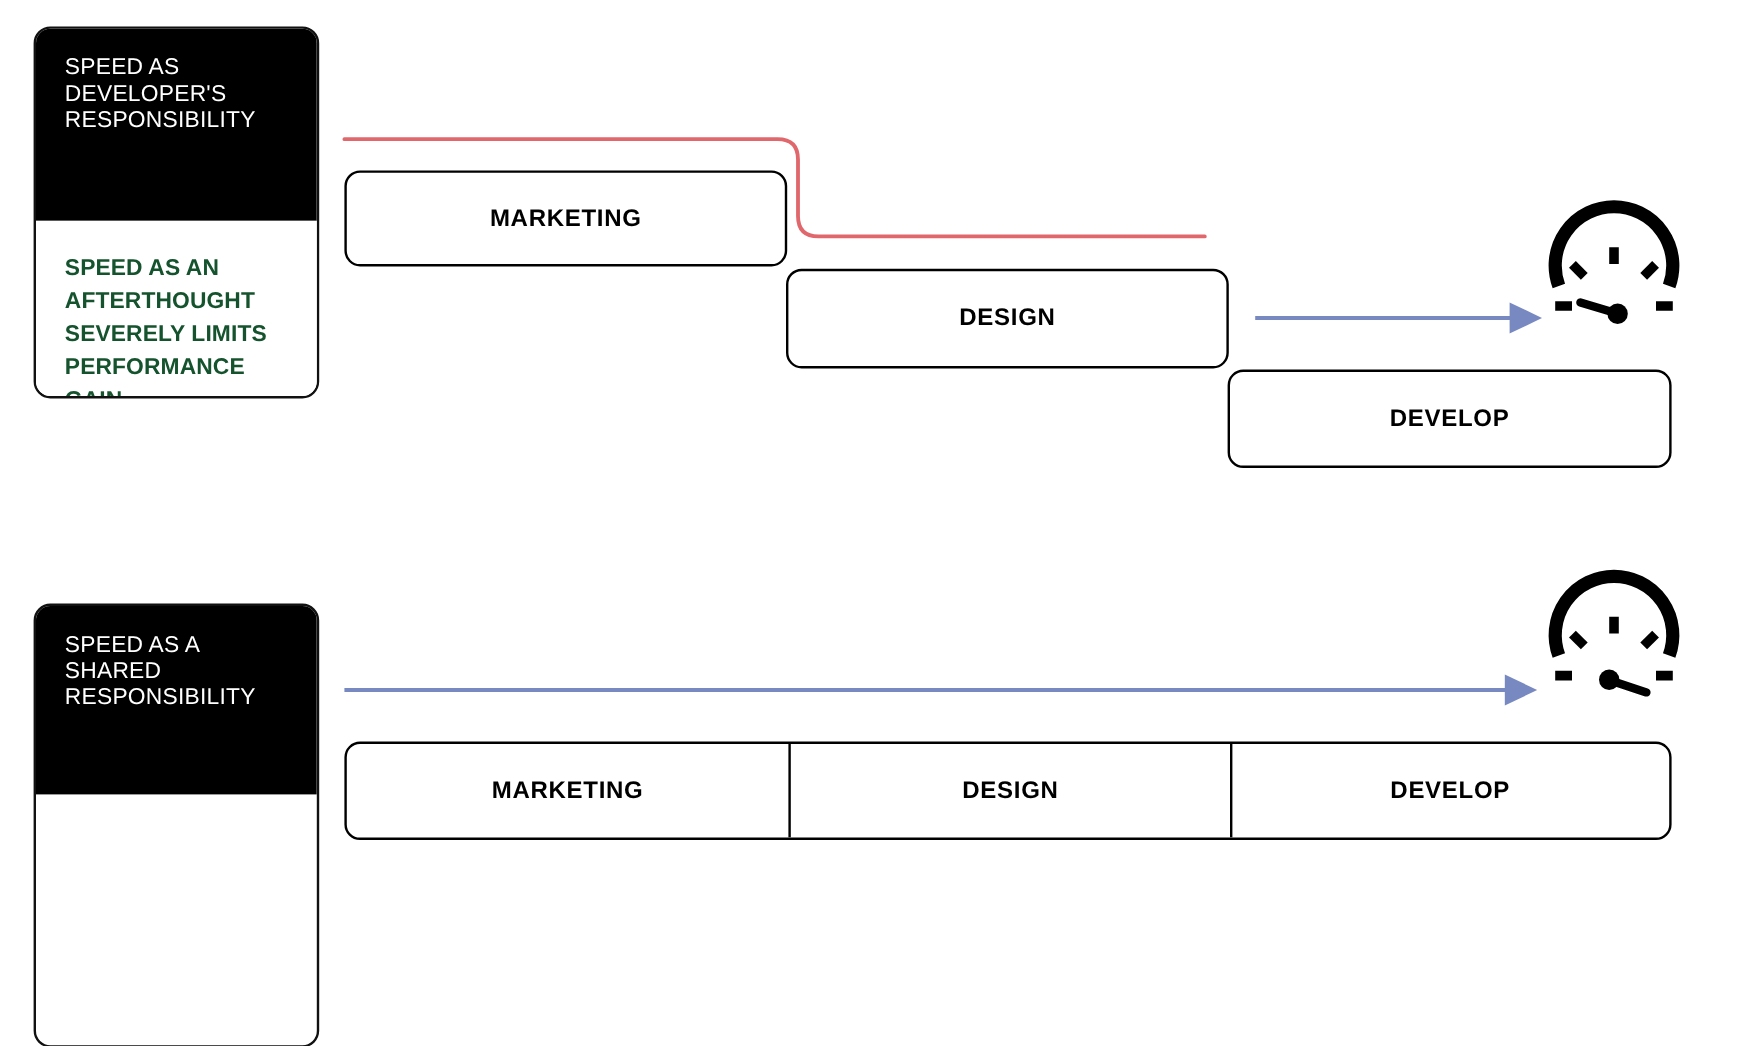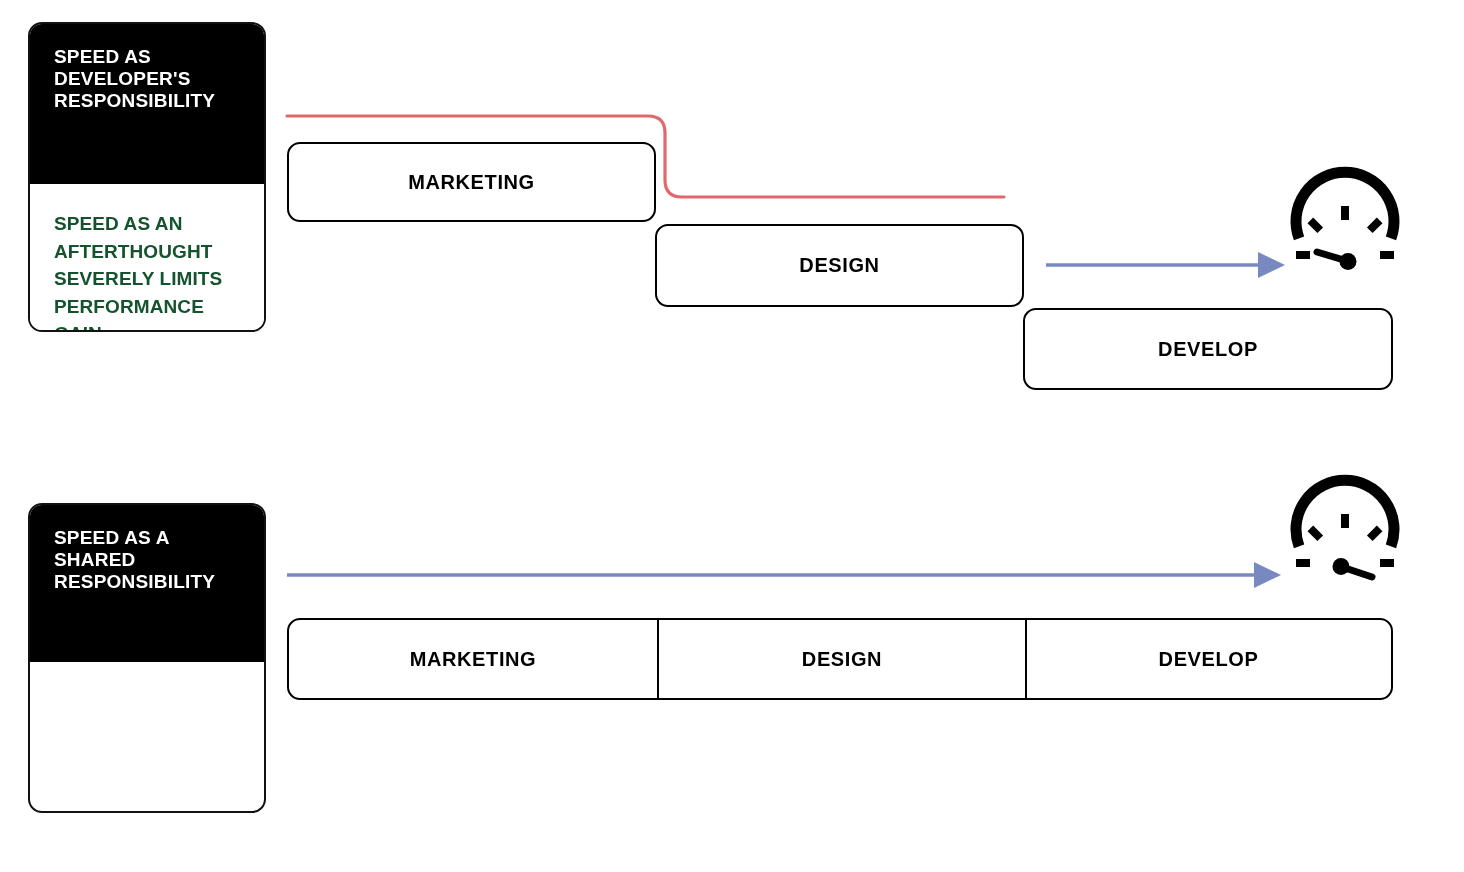--- a/index.html
+++ b/index.html
@@ -21,21 +21,21 @@
     border-radius:14px;
     overflow:hidden;
     background:#ffffff;
     box-sizing:border-box;
   }
   .card-head{
     background:#000000;
     color:#ffffff;
     padding:22px 20px 24px 24px;
     box-sizing:border-box;
-    font-weight:bold;
+    font-weight:normal;
     font-size:19px;
     line-height:1.17;
     letter-spacing:0.2px;
   }
   .card-body{
     background:#ffffff;
     color:#14532d;
     padding:26px 16px 24px 24px;
     box-sizing:border-box;
     font-weight:bold;
@@ -130,21 +130,21 @@
         <line x1="34.65" y1="-34.65" x2="24.75" y2="-24.75"></line>
         <line x1="49" y1="0" x2="35" y2="0"></line>
       </g>
       <g>
         <line x1="2" y1="6" x2="-28" y2="-3" stroke="#000000" stroke-width="7" stroke-linecap="round"></line>
         <circle cx="3" cy="6.5" r="8.5" fill="#000000"></circle>
       </g>
     </g>
   </svg>
 
-  <div class="card" style="left:28px;top:503px;height:310px;">
+  <div class="card" style="left:28px;top:503px;height:370px;">
     <div class="card-head" style="height:157px;">SPEED AS A SHARED RESPONSIBILITY</div>
   </div>
 
   <svg class="overlay" viewBox="0 0 1464 872">
     <g>
       <line x1="287" y1="575" x2="1258" y2="575" stroke="#7889C2" stroke-width="3.4"></line>
       <polygon points="1254,562 1281,575 1254,588" fill="#7889C2"></polygon>
     </g>
   </svg>
 

